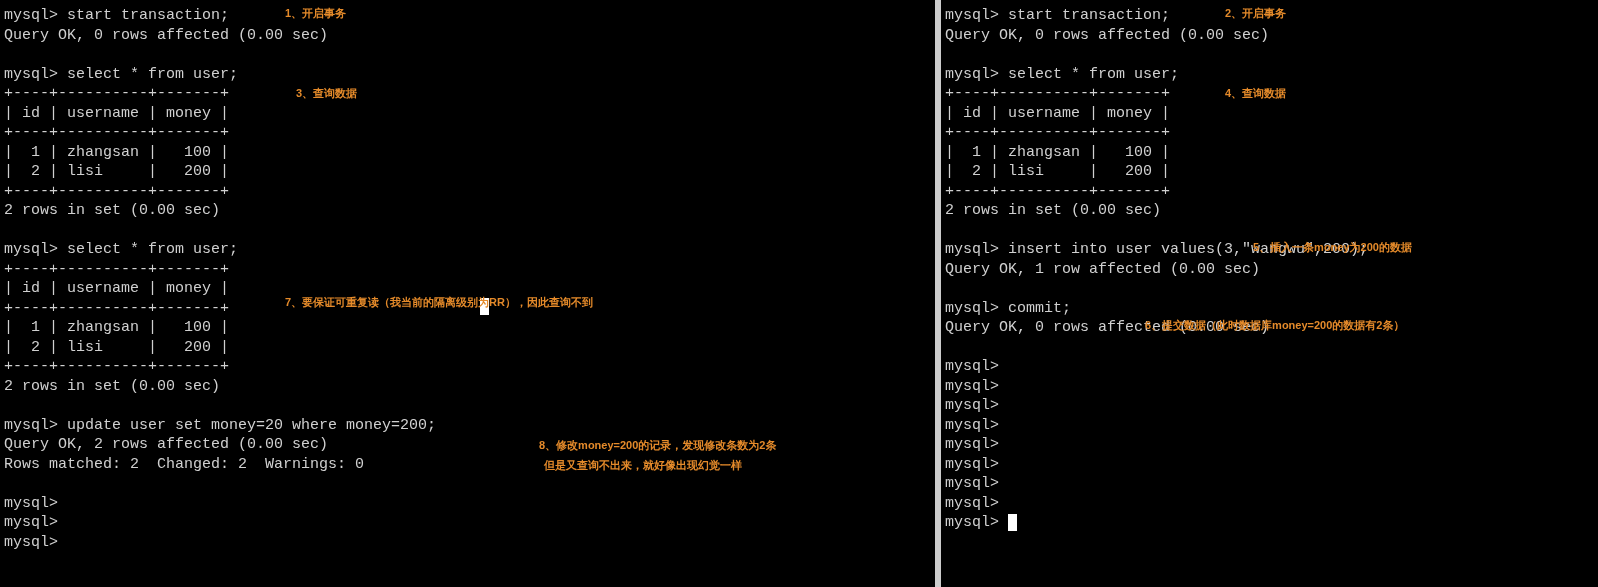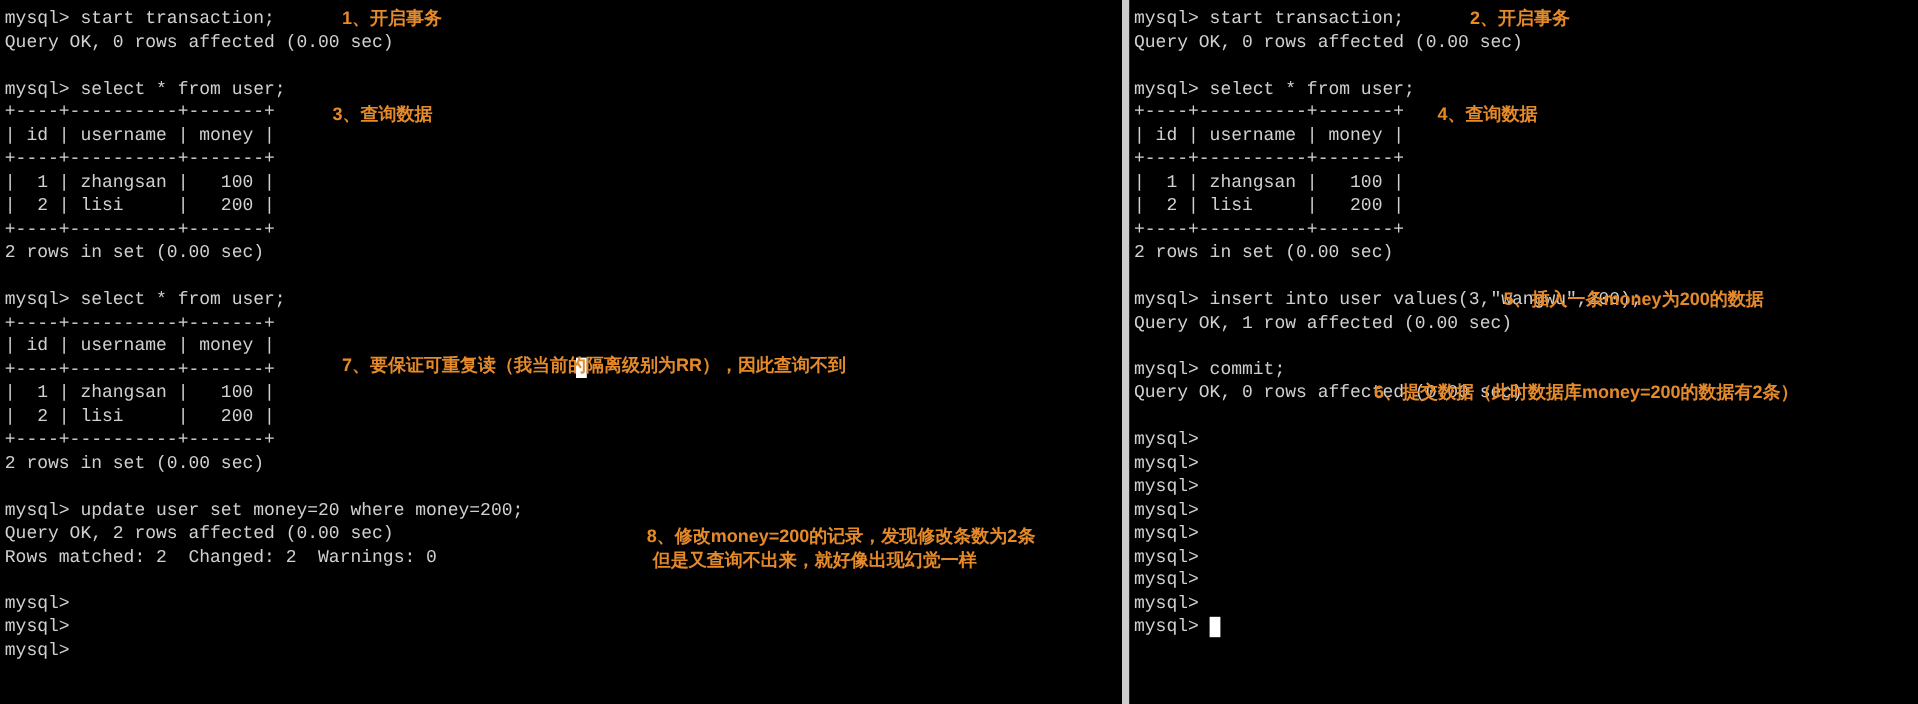--- a/index.html
+++ b/index.html
@@ -29,21 +29,21 @@
     width: 6px;
     height: 587px;
     background: #ccc;
   }
   .right { left: 941px; width: 657px; }
   .annot {
     position: absolute;
     color: #e48a2a;
     font-weight: bold;
     font-family: "Microsoft YaHei", sans-serif;
-    font-size: 15px;
+    font-size: 11px;
     white-space: nowrap;
   }
   .cursor {
     display: inline-block;
     width: 9px;
     height: 17px;
     background: #fff;
     vertical-align: text-bottom;
   }
 </style>
@@ -106,19 +106,19 @@
 <span>mysql&gt;</span>
 <span>mysql&gt;</span>
 <span>mysql&gt;</span>
 <span>mysql&gt;</span>
 <span><span>mysql&gt; </span><span class="cursor"></span></span></div>
 
 <span class="cursor" style="position:absolute; left:480px; top:298px;"></span>
 
 <div class="annot" style="left:285px; top:6px;">1、开启事务</div>
 <div class="annot" style="left:1225px; top:6px;">2、开启事务</div>
-<div class="annot" style="left:277px; top:86px;">3、查询数据</div>
-<div class="annot" style="left:1198px; top:86px;">4、查询数据</div>
+<div class="annot" style="left:296px; top:86px;">3、查询数据</div>
+<div class="annot" style="left:1225px; top:86px;">4、查询数据</div>
 <div class="annot" style="left:1205px; top:240px;padding-left:48px;">5、插入一条money为200的数据</div>
 <div class="annot" style="left:1145px; top:318px;">6、提交数据（此时数据库money=200的数据有2条）</div>
 <div class="annot" style="left:285px; top:263px;margin-top:32px;">7、要保证可重复读（我当前的隔离级别为RR），因此查询不到</div>
 <div class="annot" style="left:495px; top:438px;margin-left:44px;">8、修改money=200的记录，发现修改条数为2条</div>
 <div class="annot" style="left:544px; top:458px;">但是又查询不出来，就好像出现幻觉一样</div>
 
 </body></html>

